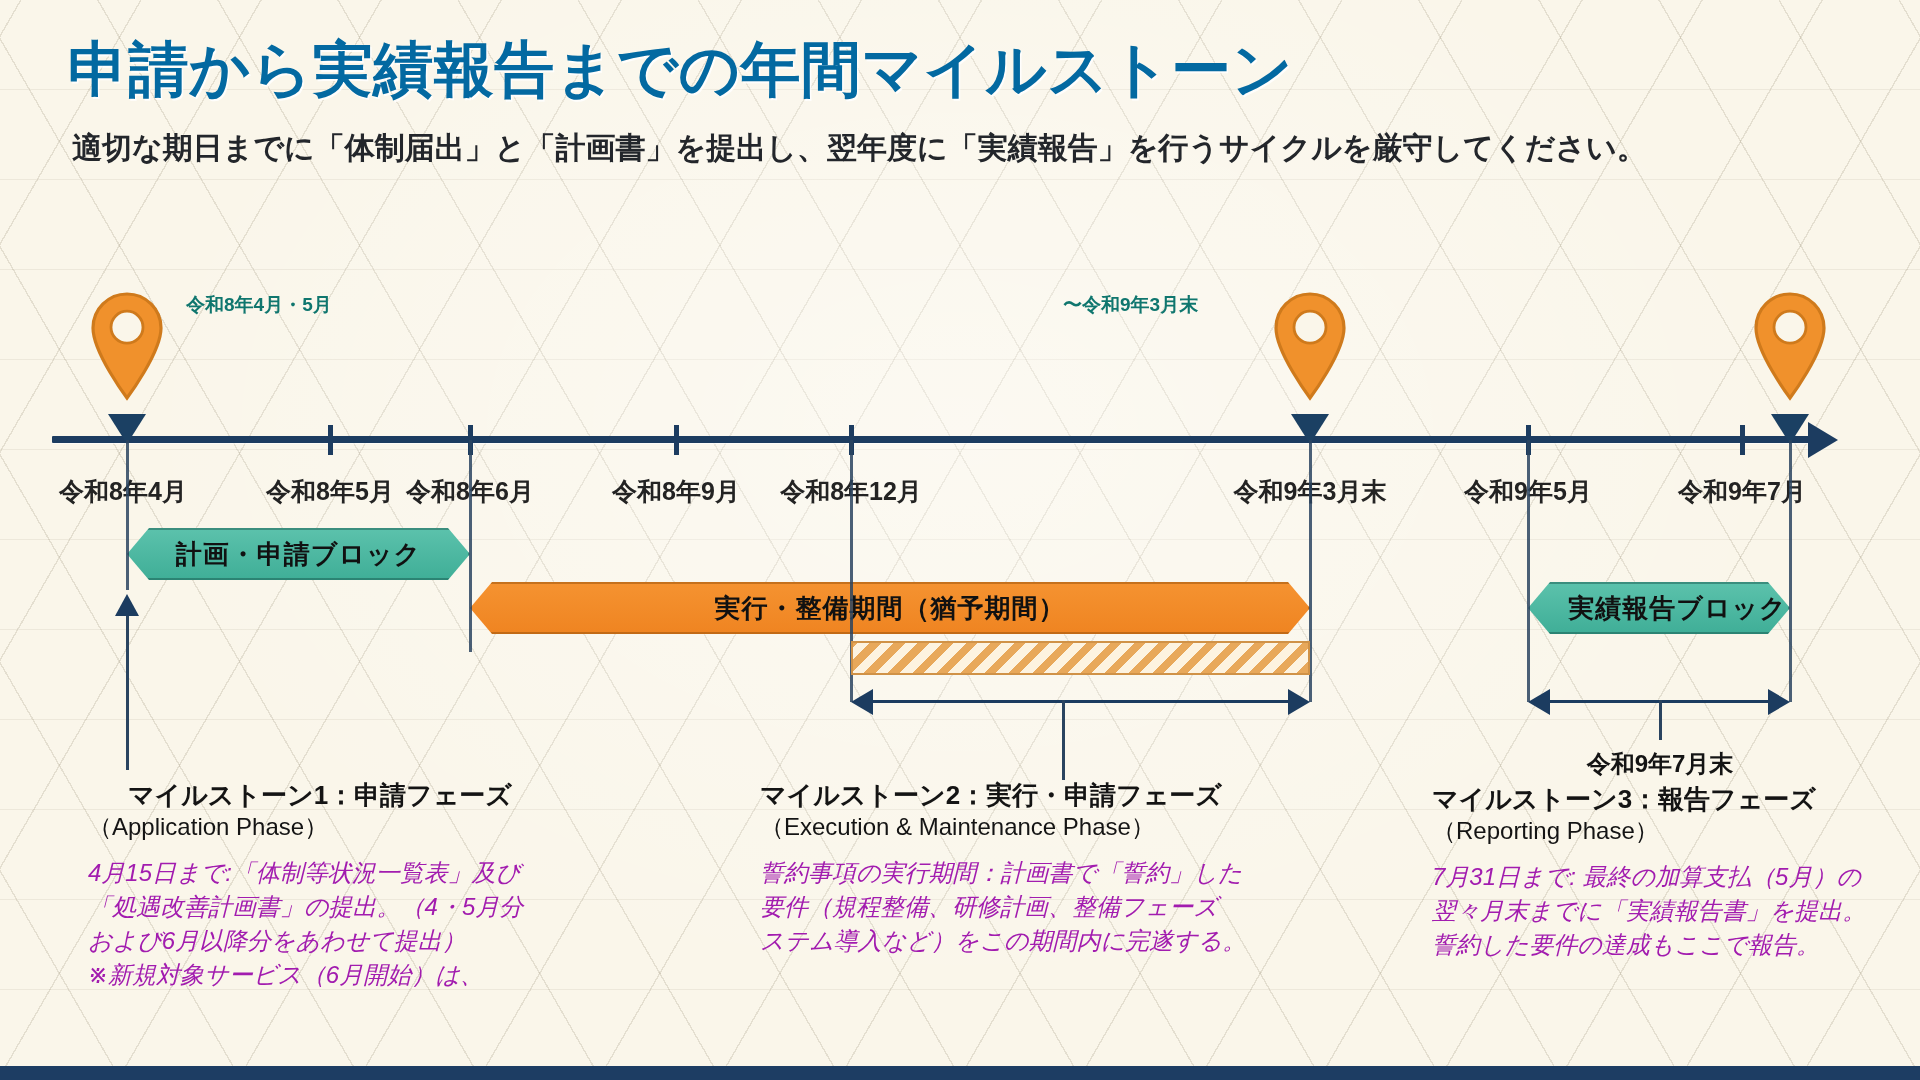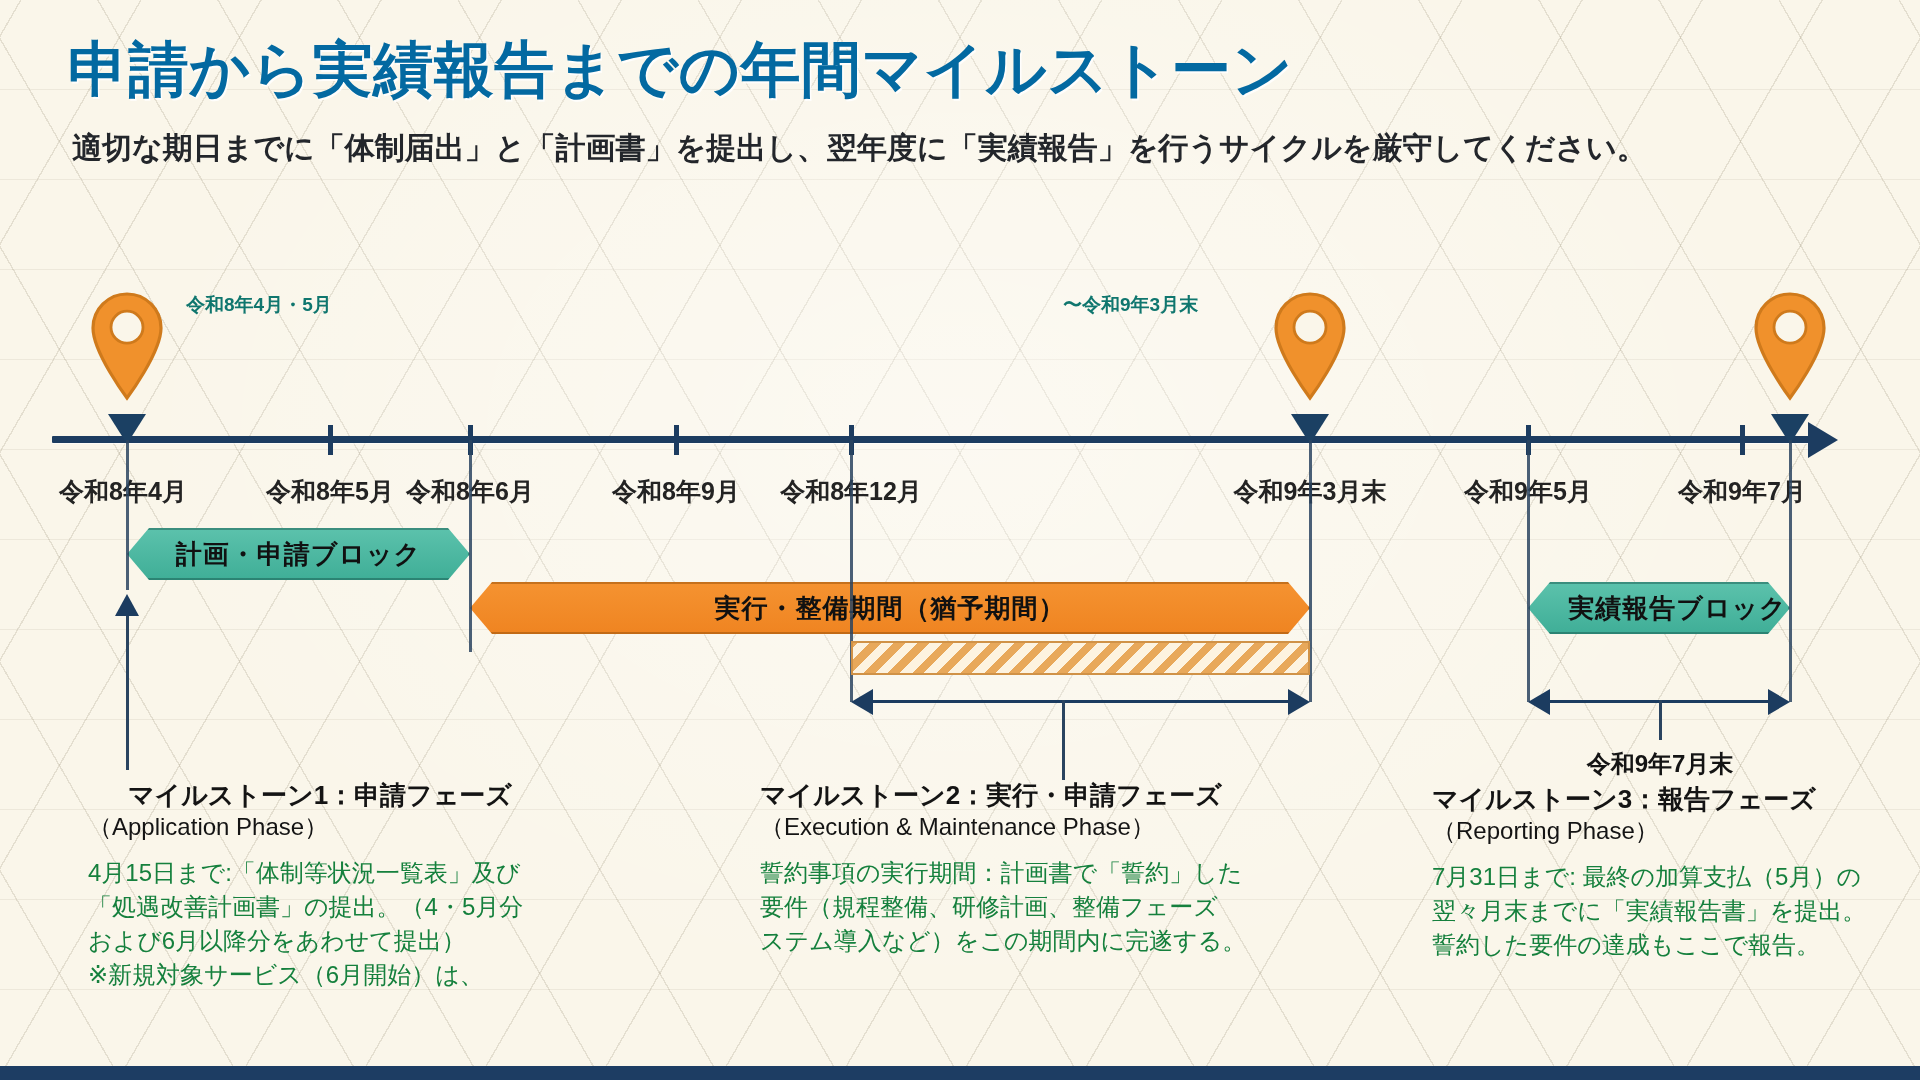--- a/index.html
+++ b/index.html
@@ -139,21 +139,21 @@
   }
 
   
   .ms-title{
     position:absolute; font-size:26px; font-weight:700; color:#141414; white-space:nowrap;
   }
   .ms-sub{
     position:absolute; font-size:24px; font-weight:400; color:#141414; white-space:nowrap;
   }
   .ms-body{
-    position:absolute; font-size:24px; line-height:1.42; color:#15803d;
+    position:absolute; font-size:24px; line-height:1.42; color:#a21caf;font-style:italic;
   }
   .ms-body div{ white-space:nowrap; }
   .float-label{
     position:absolute; font-size:24px; font-weight:700; color:#141414; white-space:nowrap;
   }
   #bottom-bar{
     position:absolute; left:0; bottom:0; width:1920px; height:14px;
     background:#1d3d63;
   }
 </style>

